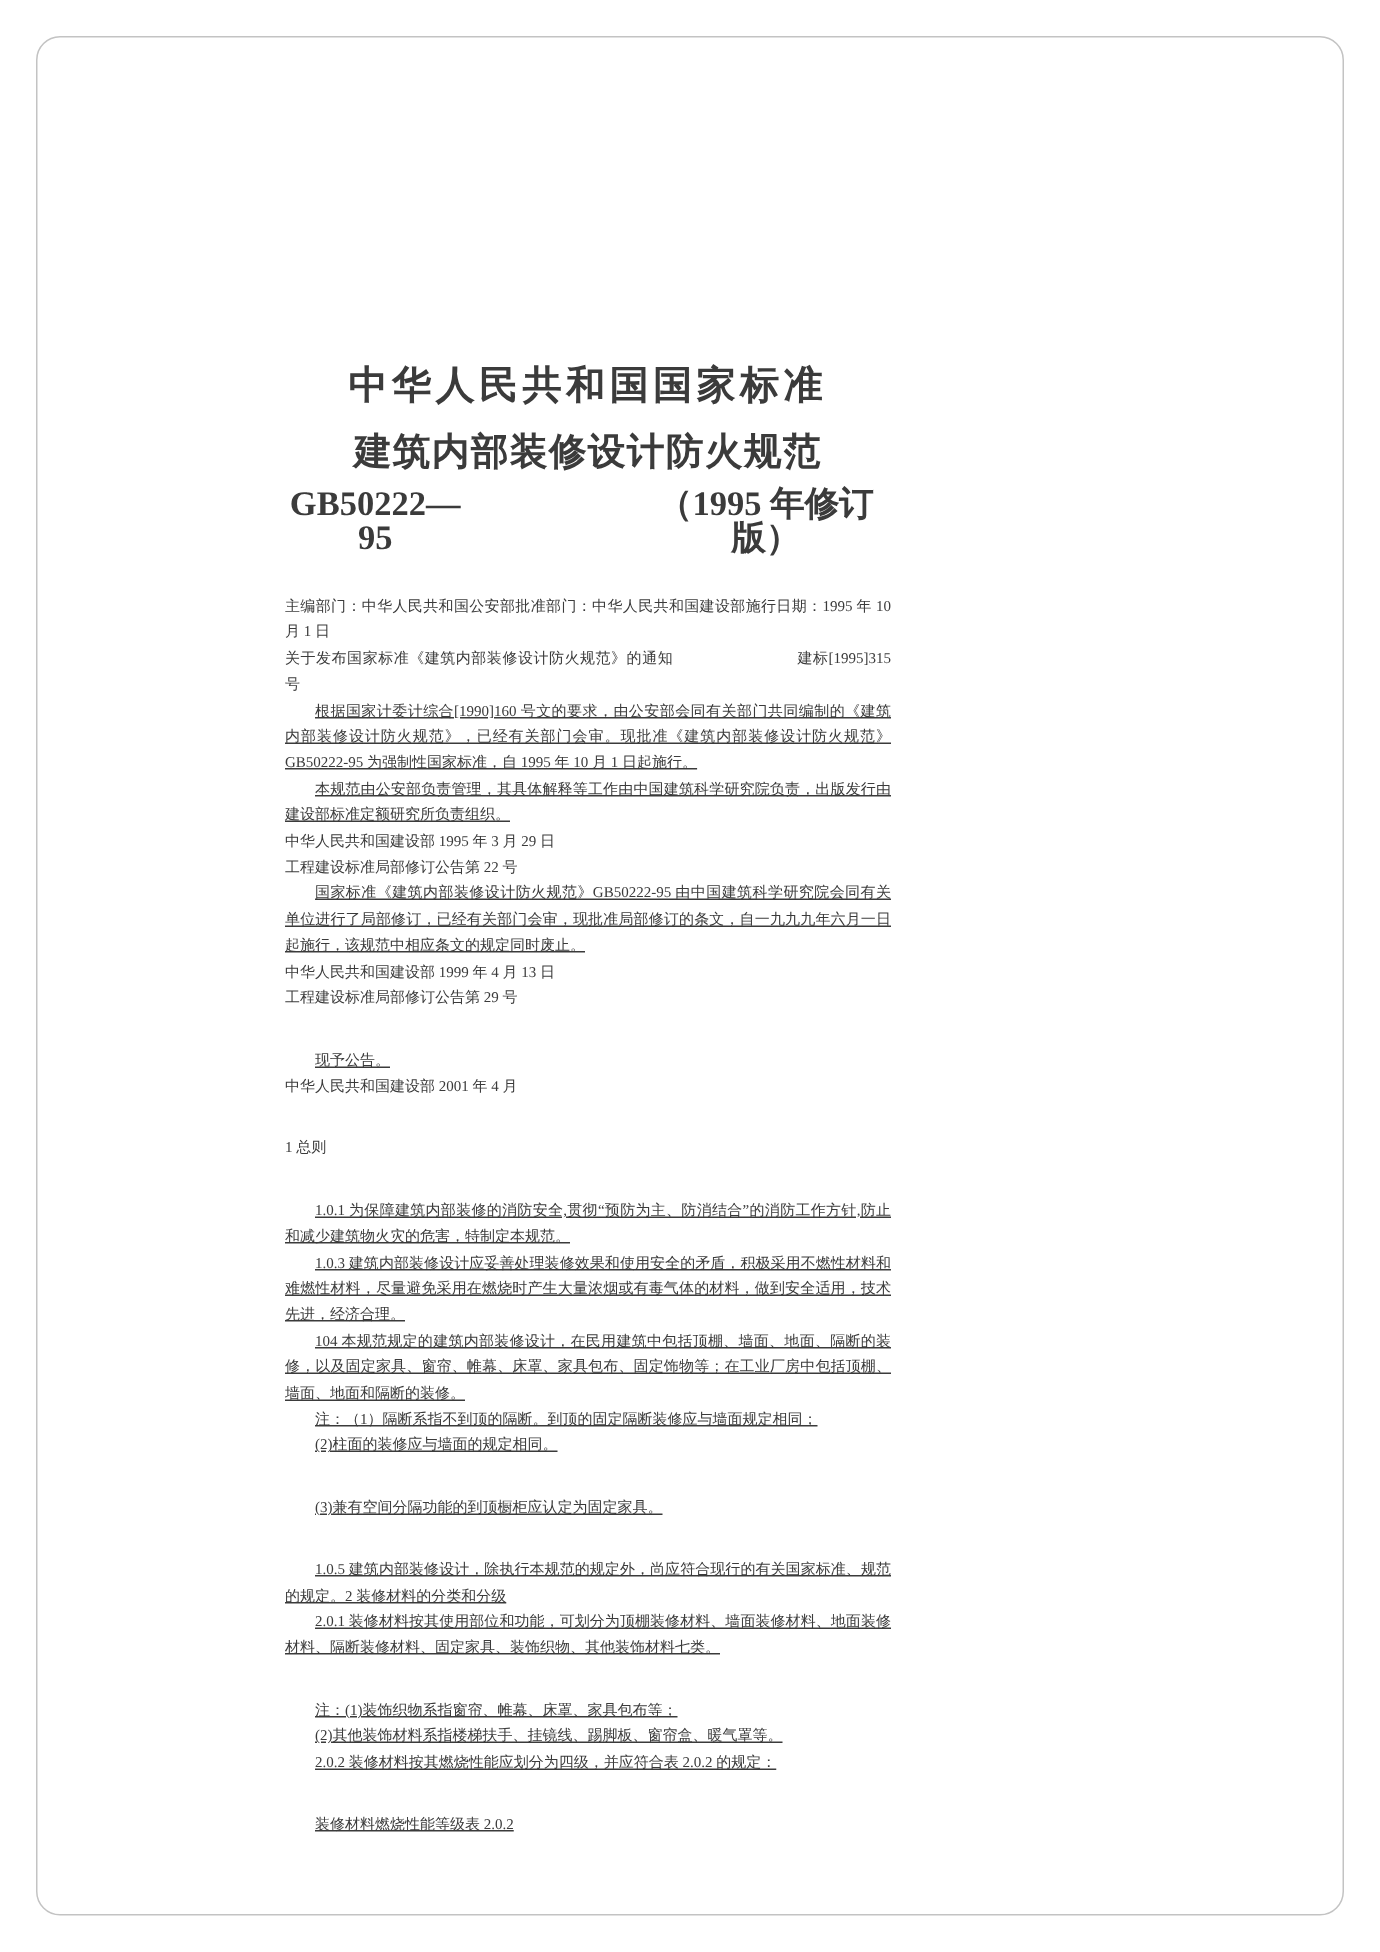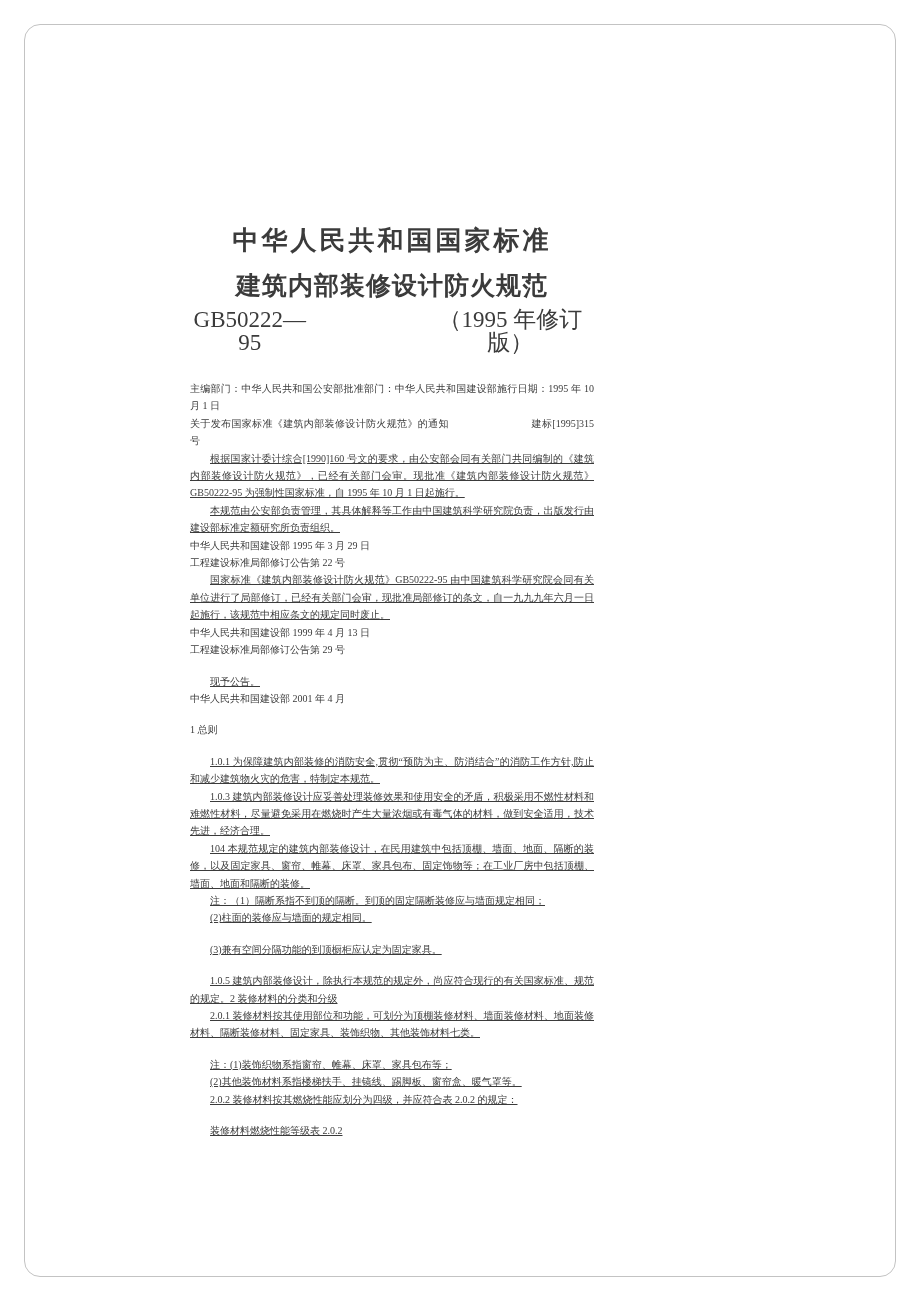--- a/index.html
+++ b/index.html
@@ -20,21 +20,21 @@
     top: 24px;
     left: 24px;
     right: 24px;
     bottom: 24px;
     border: 1px solid #c3c3c3;
     border-radius: 16px;
     pointer-events: none;
   }
   .content {
     position: absolute;
-    top: 0;
+    top: 16px;
     left: 0;
     width: 752px;
     box-sizing: border-box;
     padding: 228px 158px 40px 190px;
   }
   .title-block {
     text-align: center;
     margin-bottom: 26px;
   }
   .t1 {
@@ -45,41 +45,41 @@
   }
   .t2 {
     font-size: 25px;
     font-weight: 600;
     letter-spacing: 1px;
     line-height: 1;
     margin-top: 19px;
   }
   .t3 {
     font-size: 23px;
-    font-weight: 400;
+    font-weight: 700;
     line-height: 1;
     margin-top: 10px;
     display: flex;
     justify-content: center;
     gap: 117px;
   }
   .body-text {
     font-size: 10px;
     line-height: 17.4px;
     text-align: justify;
   }
   .body-text p {
     margin: 0;
   }
   .body-text p.indent {
     text-indent: 2em;
     text-decoration: underline;
   }
   .body-text p.gap {
-    margin-top: 14px;
+    margin-top: 24px;
   }
 </style>
 </head>
 <body>
 
 <div class="page-frame"></div>
 
 <div class="content">
 
   <div class="title-block">

